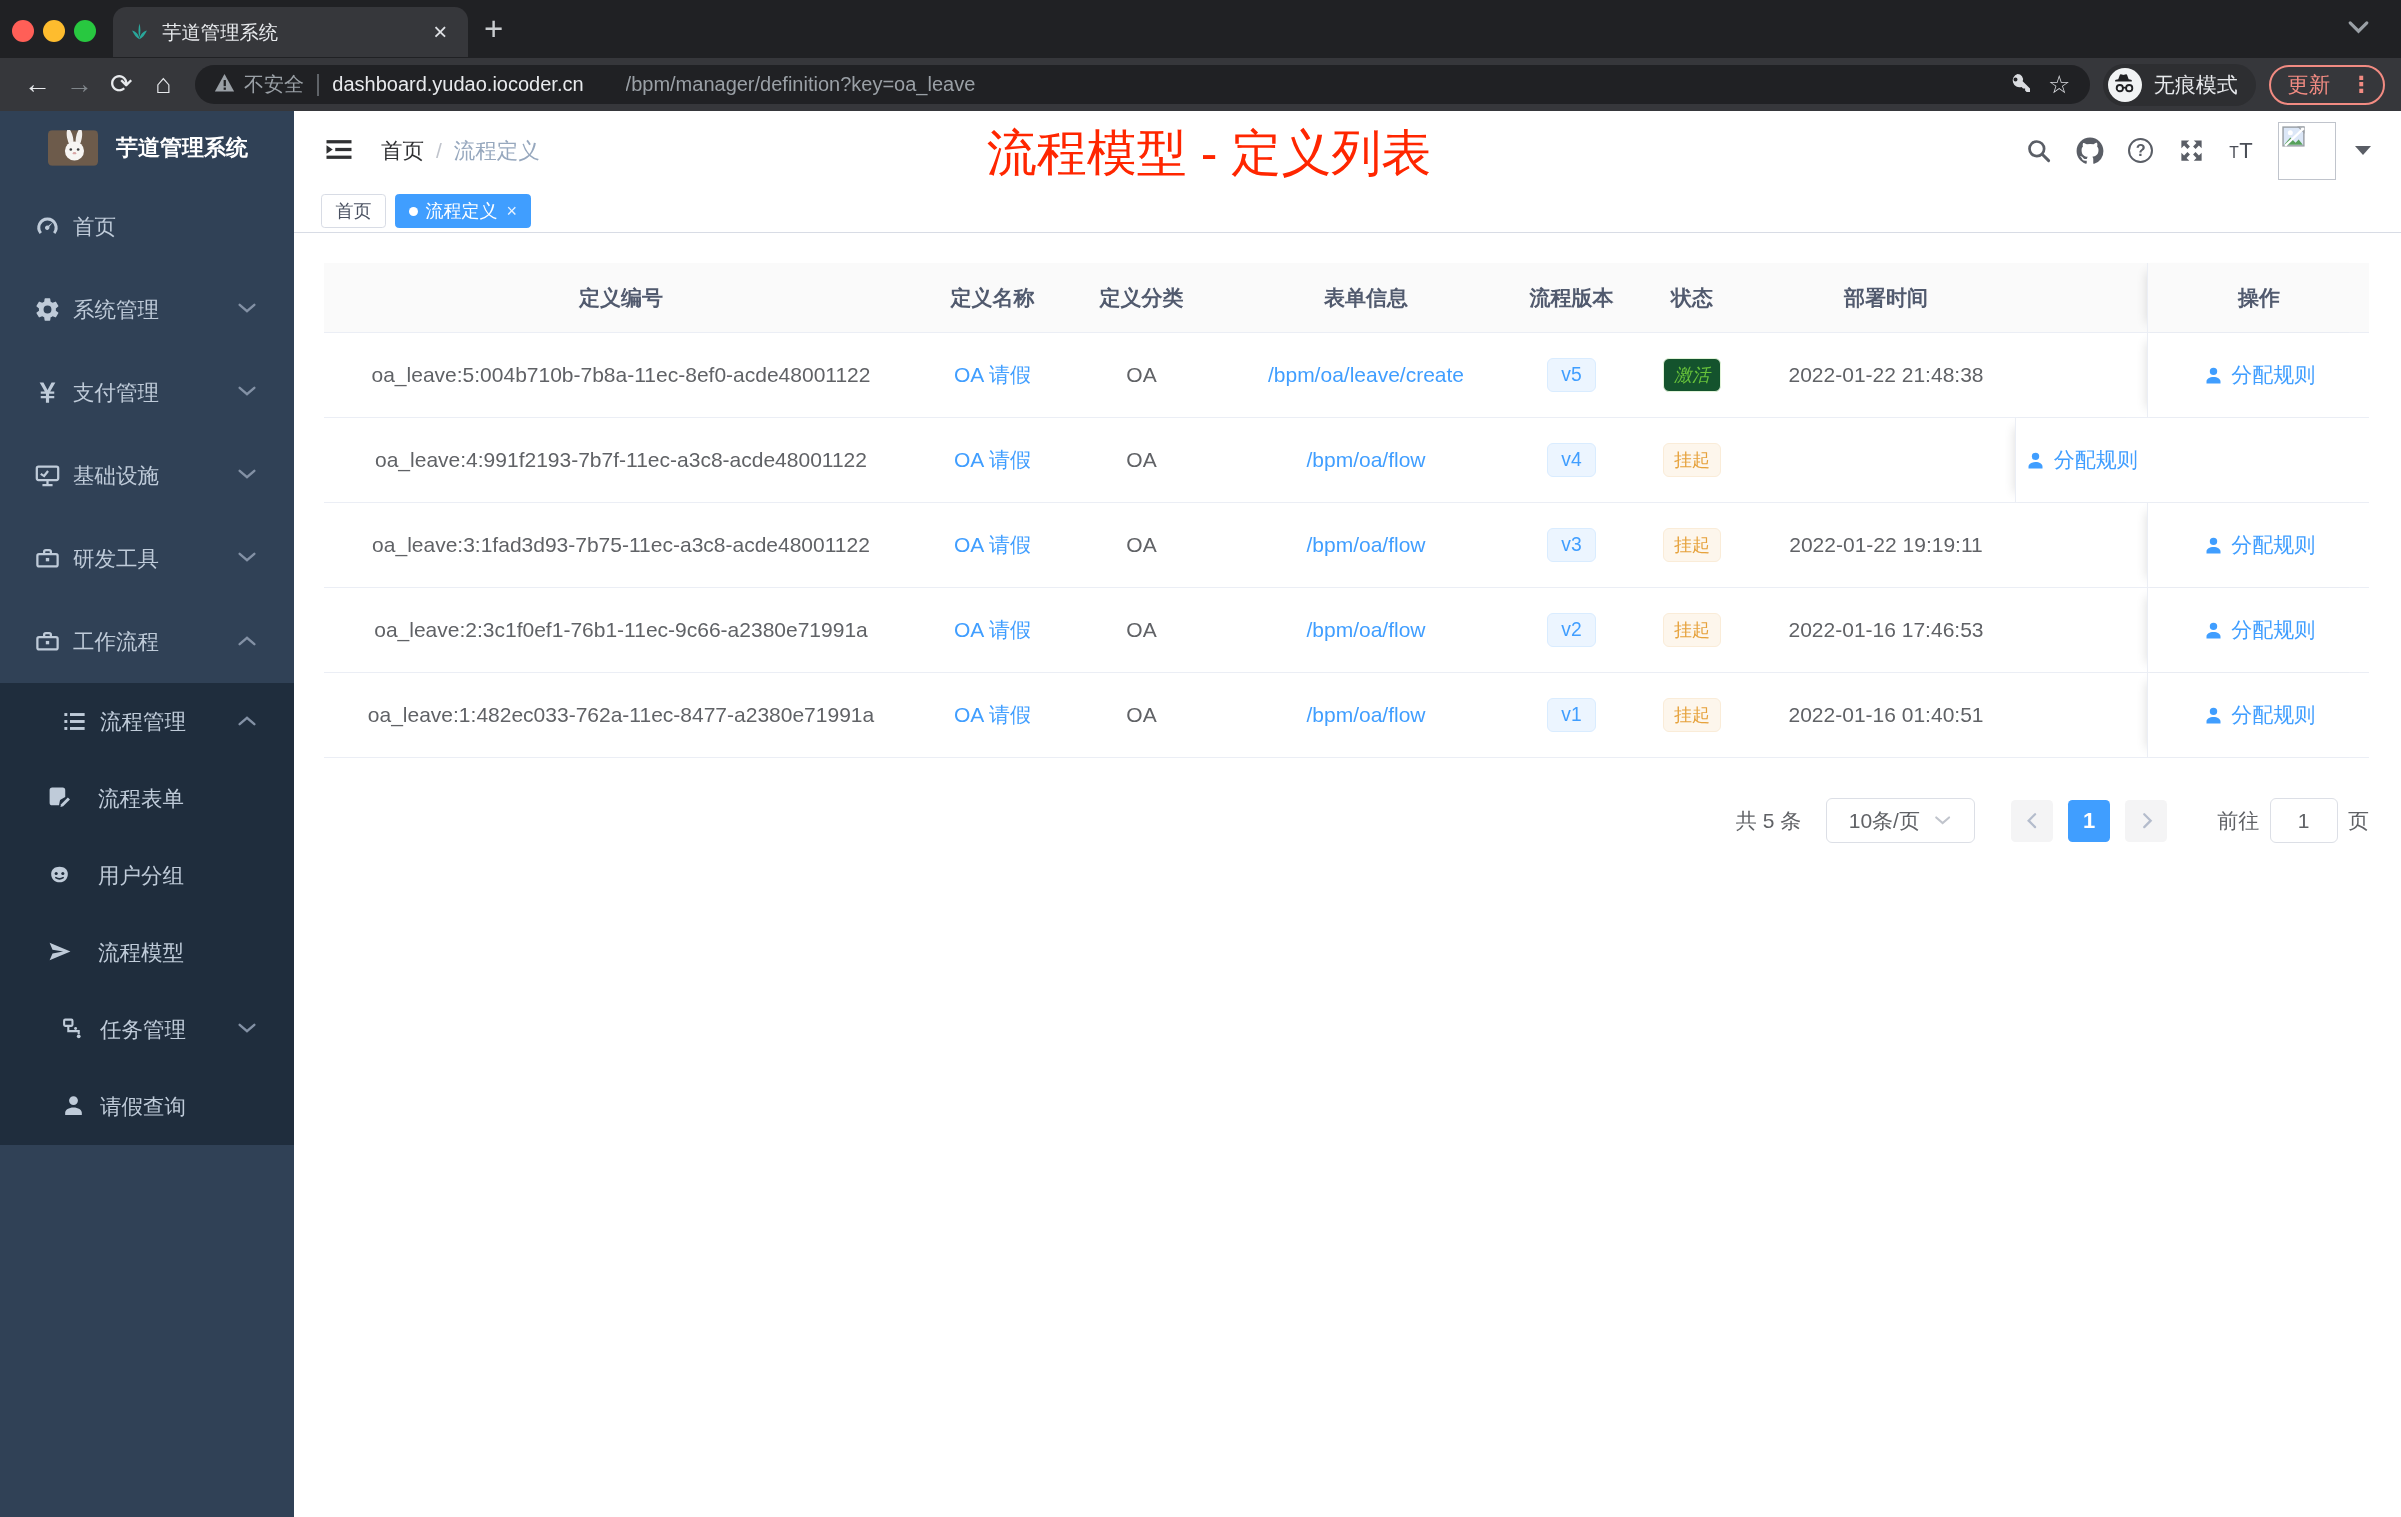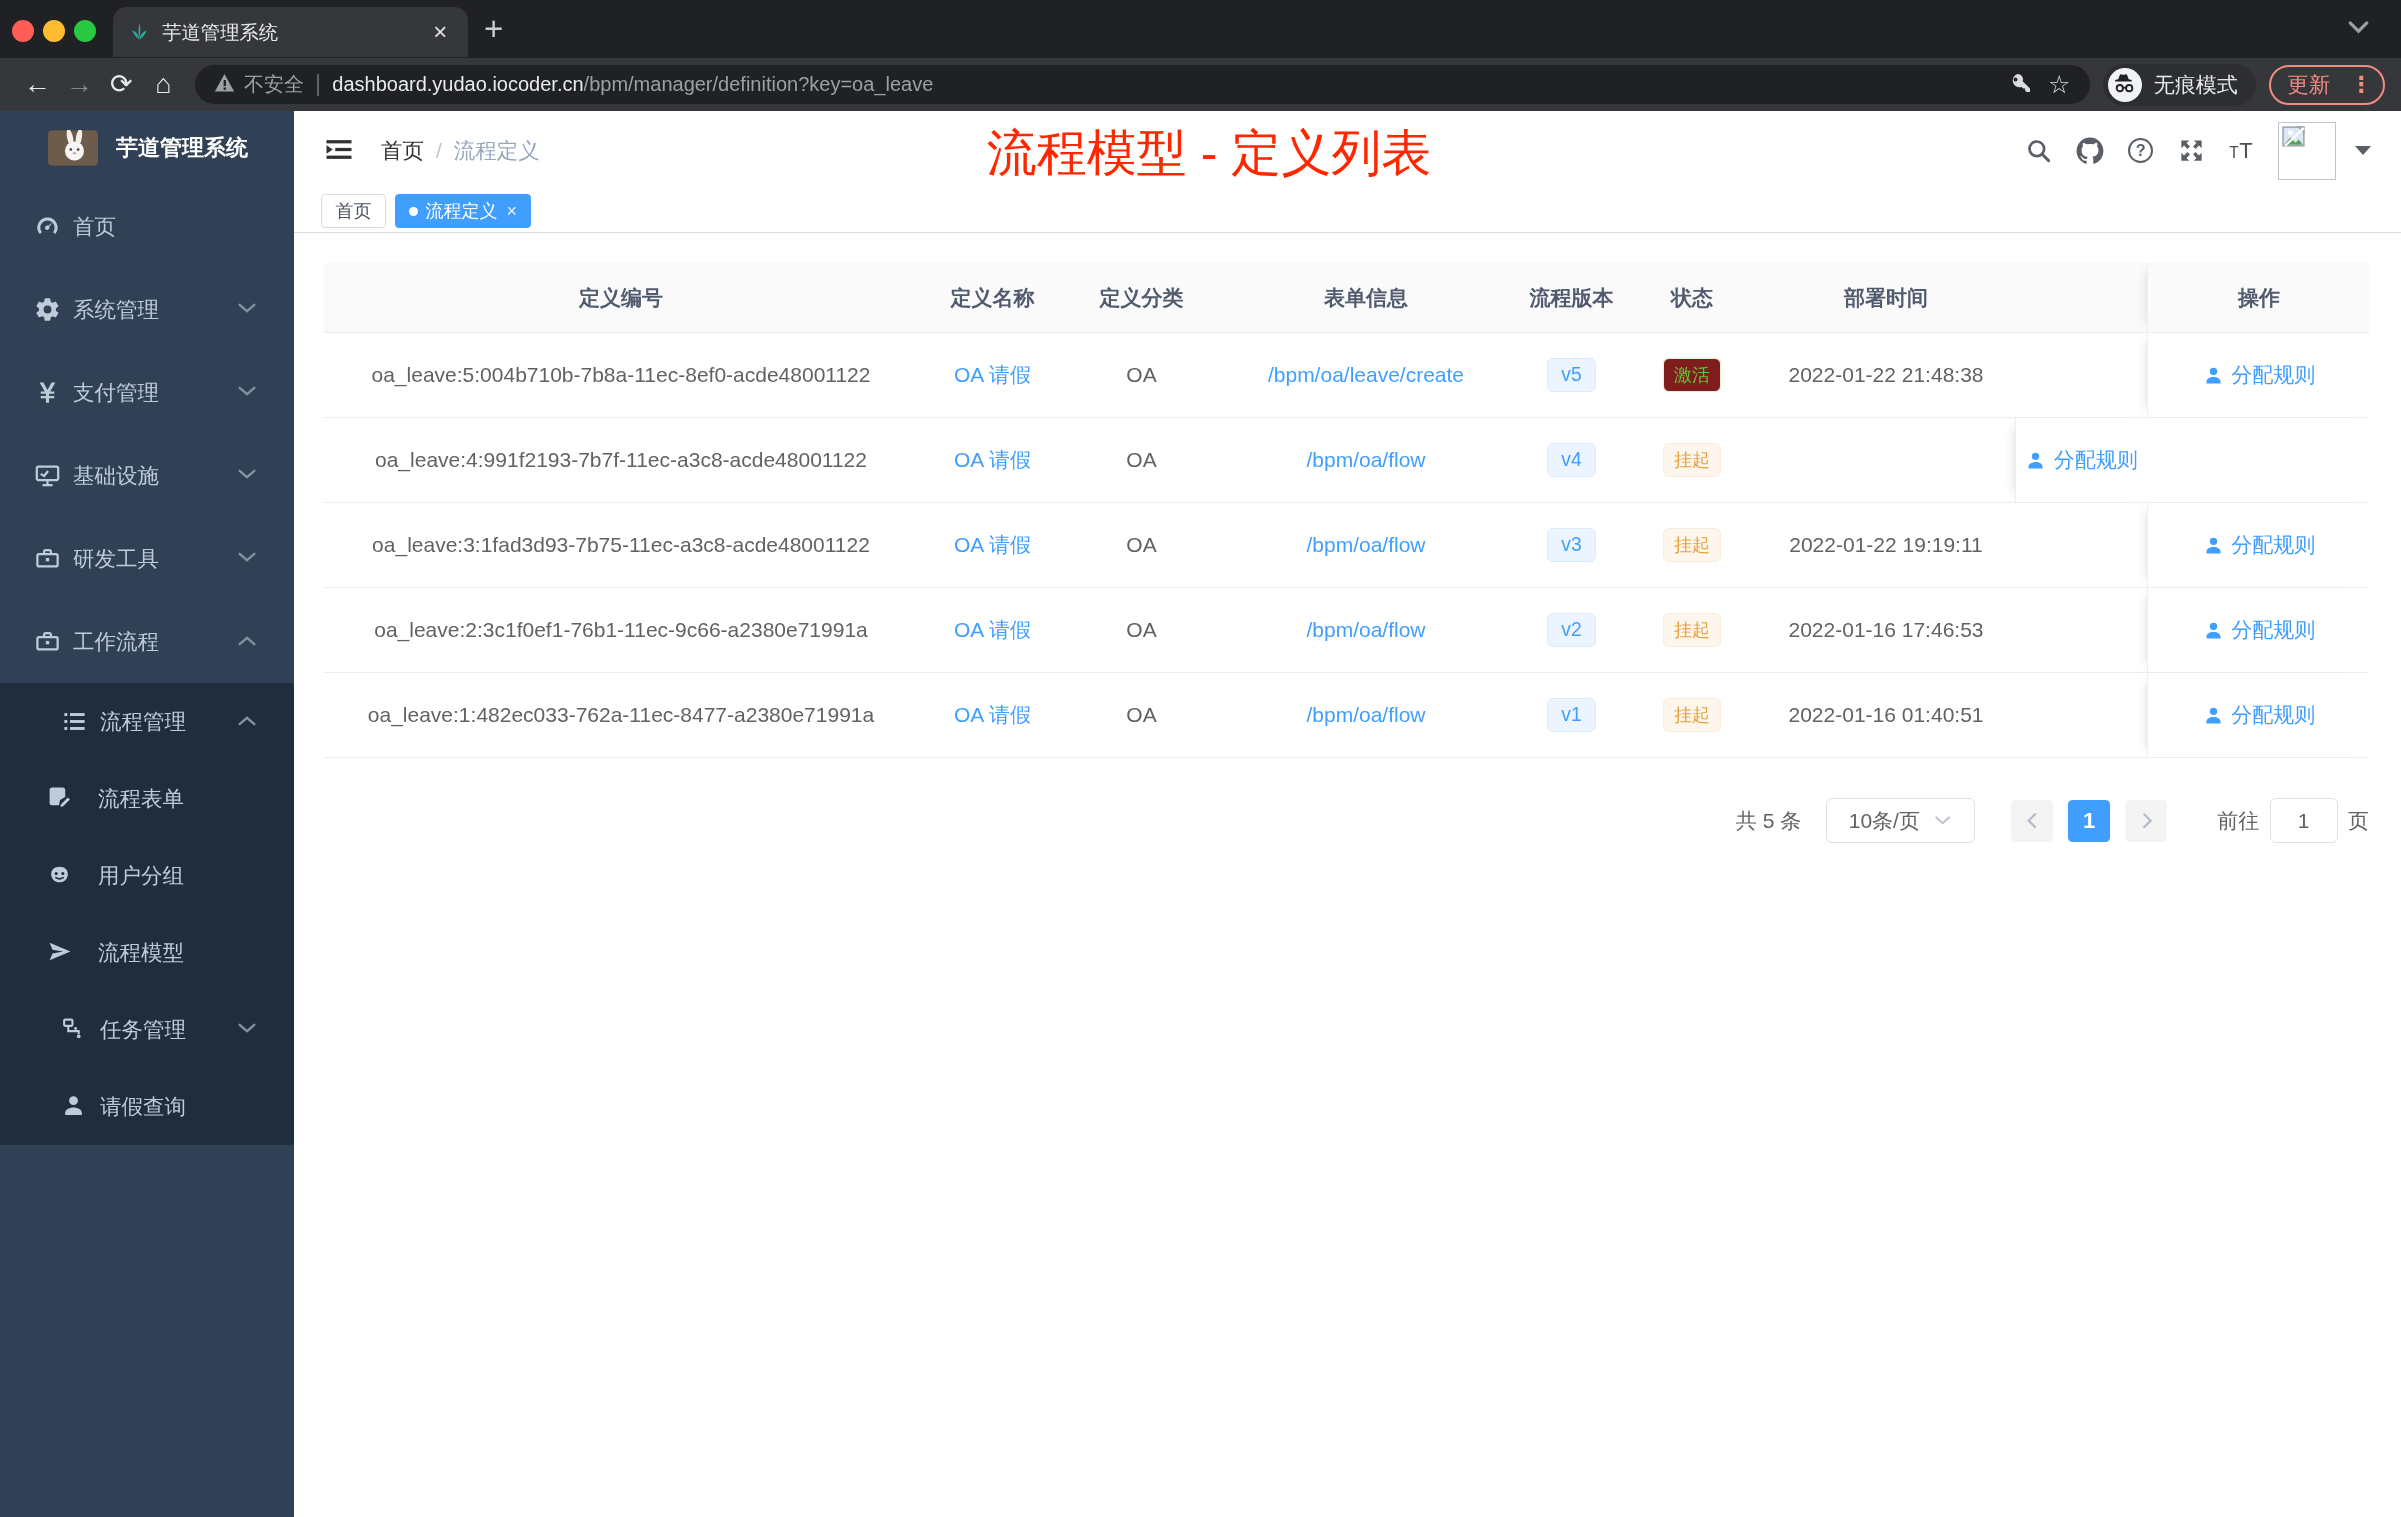--- a/index.html
+++ b/index.html
@@ -21,21 +21,21 @@
   .toolbar { position:absolute; top:58px; left:0; right:0; height:53px; background:#36373b;
     display:flex; align-items:center; padding:0 16.3px; }
   .navbtn { width:42px; text-align:center; font-size:27px; color:#e8eaed; line-height:1; }
   .navbtn.dim { color:#80868b; }
   .url-pill { flex:1; height:39px; margin:0 13.4px 0 10.4px; background:#202124; border-radius:19.3px;
     display:flex; align-items:center; padding:0 19.3px; min-width:0; }
   .warn-tri { flex:none; }
   .sec-label { color:#9aa0a6; font-size:20px; margin-left:9px; white-space:nowrap; }
   .pill-div { width:1.5px; height:22px; background:#5f6368; margin:0 13.4px; flex:none; }
   .url-host { color:#e8eaed; font-size:20px; white-space:nowrap; }
-  .url-path { color:#9aa0a6; font-size:20px; white-space:nowrap; overflow:hidden; flex:1; }
+  .url-path { color:#9aa0a6; font-size:20px; white-space:nowrap; overflow:hidden; flex:1;margin-left:42px; }
   .key-icon { margin:0 15px 0 9px; flex:none; }
   .star { color:#dadce0; font-size:25px; flex:none; }
   .incog { height:42px; background:#2d2e31; border-radius:21px; display:flex; align-items:center;
     padding:0 18px 0 4.5px; margin-right:13.4px; flex:none; }
   .incog-circle { width:34px; height:34px; border-radius:50%; background:#f1f3f4; display:flex;
     align-items:center; justify-content:center; }
   .incog-label { color:#e8eaed; font-size:21px; margin-left:12px; white-space:nowrap; }
   .update-pill { height:40px; border:2.2px solid #f28b82; border-radius:20px; display:flex; align-items:center;
     padding:0 10.4px 0 16.3px; gap:20px; flex:none; }
   .update-label { color:#f28b82; font-size:21.5px; font-weight:500; }
@@ -94,21 +94,21 @@
     height:85px; border-bottom:1.5px solid #ebeef5; }
   .tr.thead { height:70px; background:#fafafa; }
   .td { display:flex; align-items:center; justify-content:center; font-size:21px; color:#606266;
     height:100%; overflow:hidden; white-space:nowrap; }
   .thead .td { color:#515a6e; font-weight:700; font-size:21px; }
   .td.op { border-left:1.5px solid #ebeef5; box-shadow:-9px 0 10.4px -9px rgba(0,0,0,.14); }
   .link { color:#409eff; }
   .ver-badge { background:#ecf5ff; border:1.5px solid #d9ecff; color:#409eff; font-size:19.3px;
     padding:6px 13.4px; border-radius:6px; line-height:1; }
   .st-badge { font-size:18px; padding:7.4px 10.4px; border-radius:6px; line-height:1; }
-  .st-badge.success { background:#7f1d1d; border:1.5px solid #e1f3d8; color:#67c23a; }
+  .st-badge.success { background:#14532d; border:1.5px solid #e1f3d8; color:#67c23a;font-style:italic; }
   .st-badge.warning { background:#fdf6ec; border:1.5px solid #faecd8; color:#e6a23c; }
   .op-link { display:flex; align-items:center; gap:7.4px; color:#409eff; font-size:21px; }
 
   
   .pager { width:2045px; margin-top:40px; display:flex; align-items:center; justify-content:flex-end;
     font-size:21px; color:#606266; }
   .pg-total { white-space:nowrap; }
   .pg-select { margin-left:25px; width:149px; height:45px; border:1.5px solid #dcdfe6; border-radius:6px;
     display:flex; align-items:center; justify-content:center; gap:13.4px; color:#606266; background:#fff; }
   .pg-btn { margin-left:15px; width:42px; height:42px; background:#f4f4f5; border-radius:4.5px;

